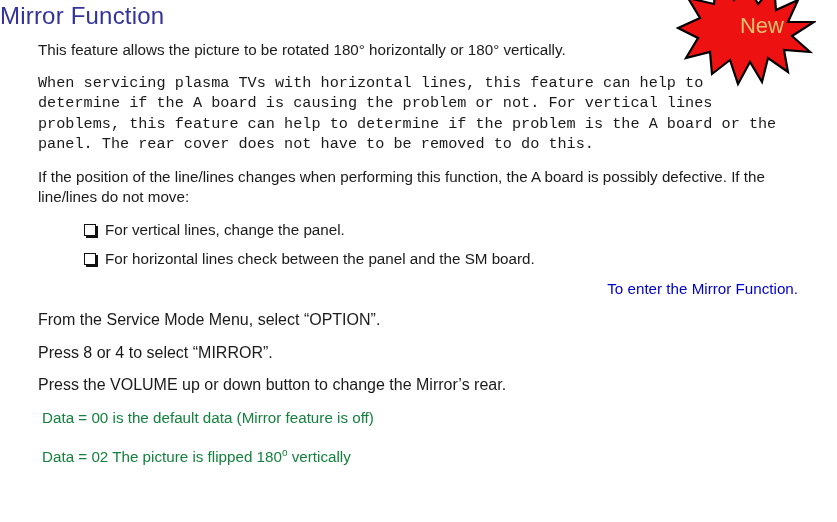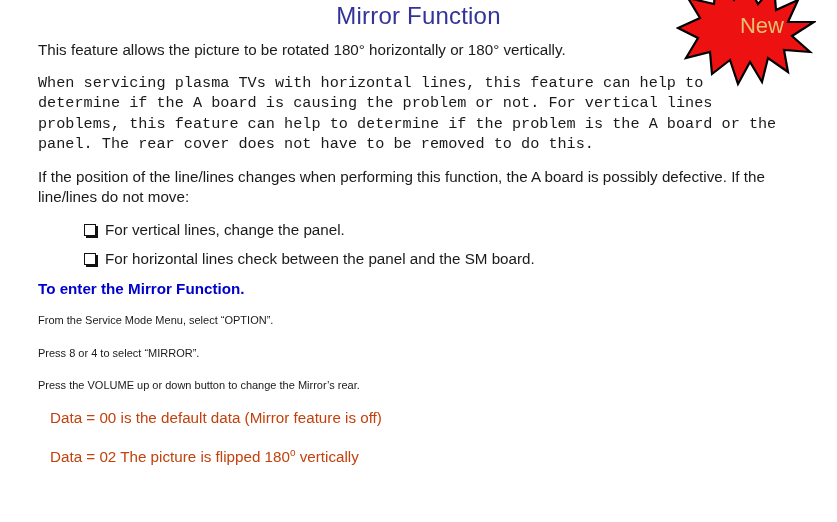--- a/index.html
+++ b/index.html
@@ -15,21 +15,20 @@
     width: 837px;
     height: 522px;
     background: #ffffff;
     overflow: hidden;
   }
   .title {
     position: absolute;
     top: 0px;
     left: 0;
     width: 837px;
-    text-align: center;
     font-size: 24px;
     color: #333399;
     letter-spacing: 0.2px;
     line-height: 32px;
   }
   .badge {
     position: absolute;
     top: -22px;
     left: 676px;
     width: 140px;
@@ -83,36 +82,37 @@
     left: 46px;
     top: 4px;
     width: 10px;
     height: 10px;
     border: 1.6px solid #111111;
     background: #ffffff;
     box-shadow: 2px 2px 0 0 #111111;
   }
   .subhead {
     font-size: 15.2px;
-    font-weight: bold;
+    font-weight: normal;
     color: #0000cc;
     line-height: 20.5px;
     margin: 6px 0 11px 0;
+    text-align: right;
   }
   .step {
-    font-size: 11px;
+    font-size: 16px;
     color: #1a1a1a;
     line-height: 20.5px;
     margin: 0 0 12px 0;
   }
   .datarow {
     font-size: 15.2px;
-    color: #c2410c;
+    color: #15803d;
     line-height: 20.5px;
-    margin: 0 0 19px 12px;
+    margin: 0 0 19px 4px;
   }
   .datarow.first { margin-top: 4px; }
   sup.deg {
     font-size: 10px;
     vertical-align: super;
     line-height: 0;
   }
 </style>
 </head>
 <body>

